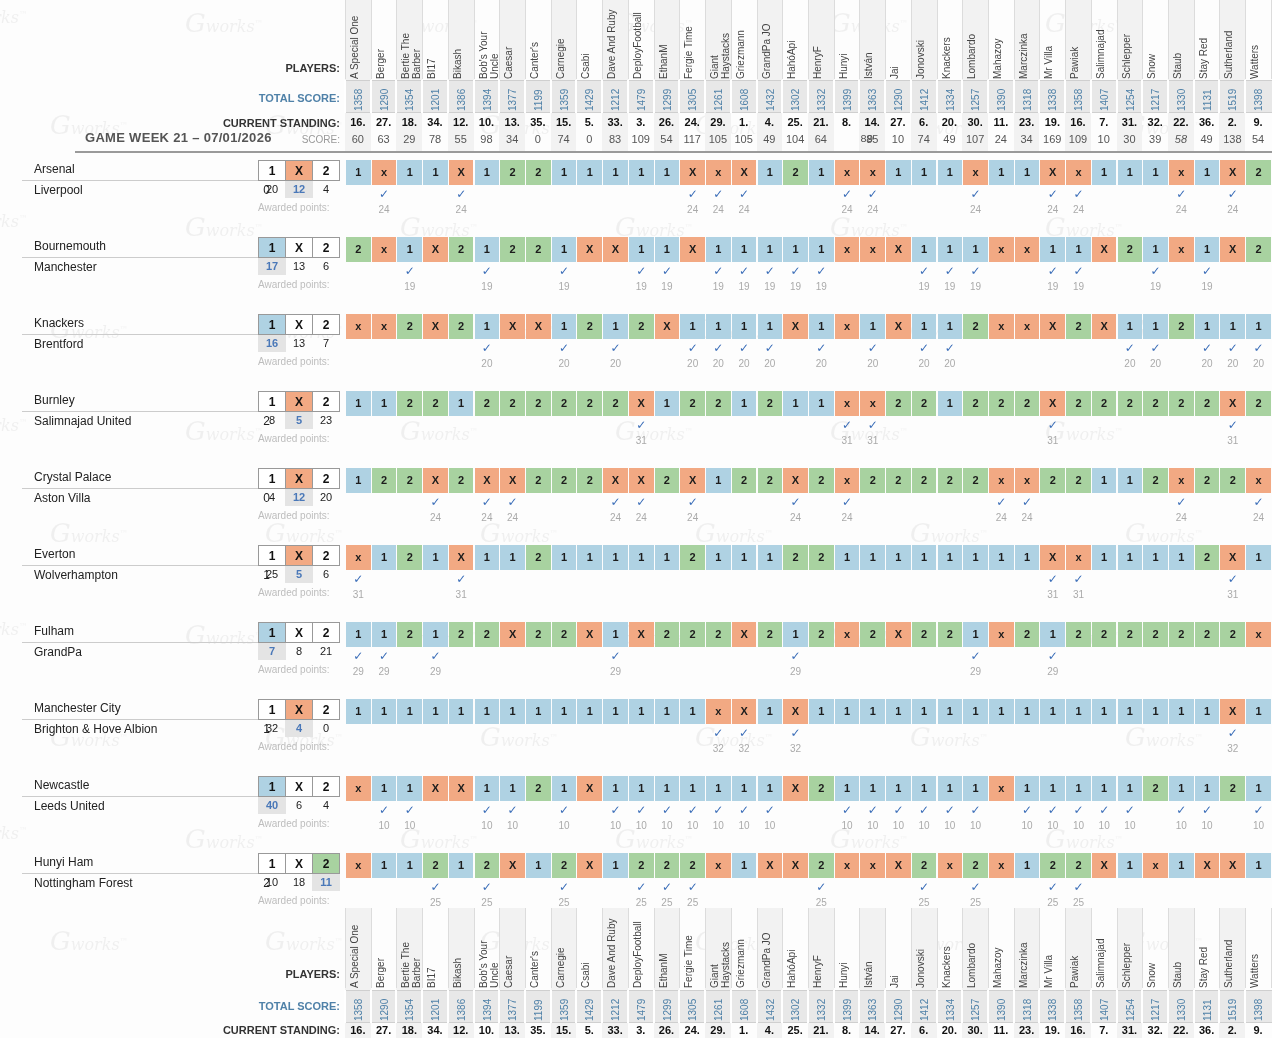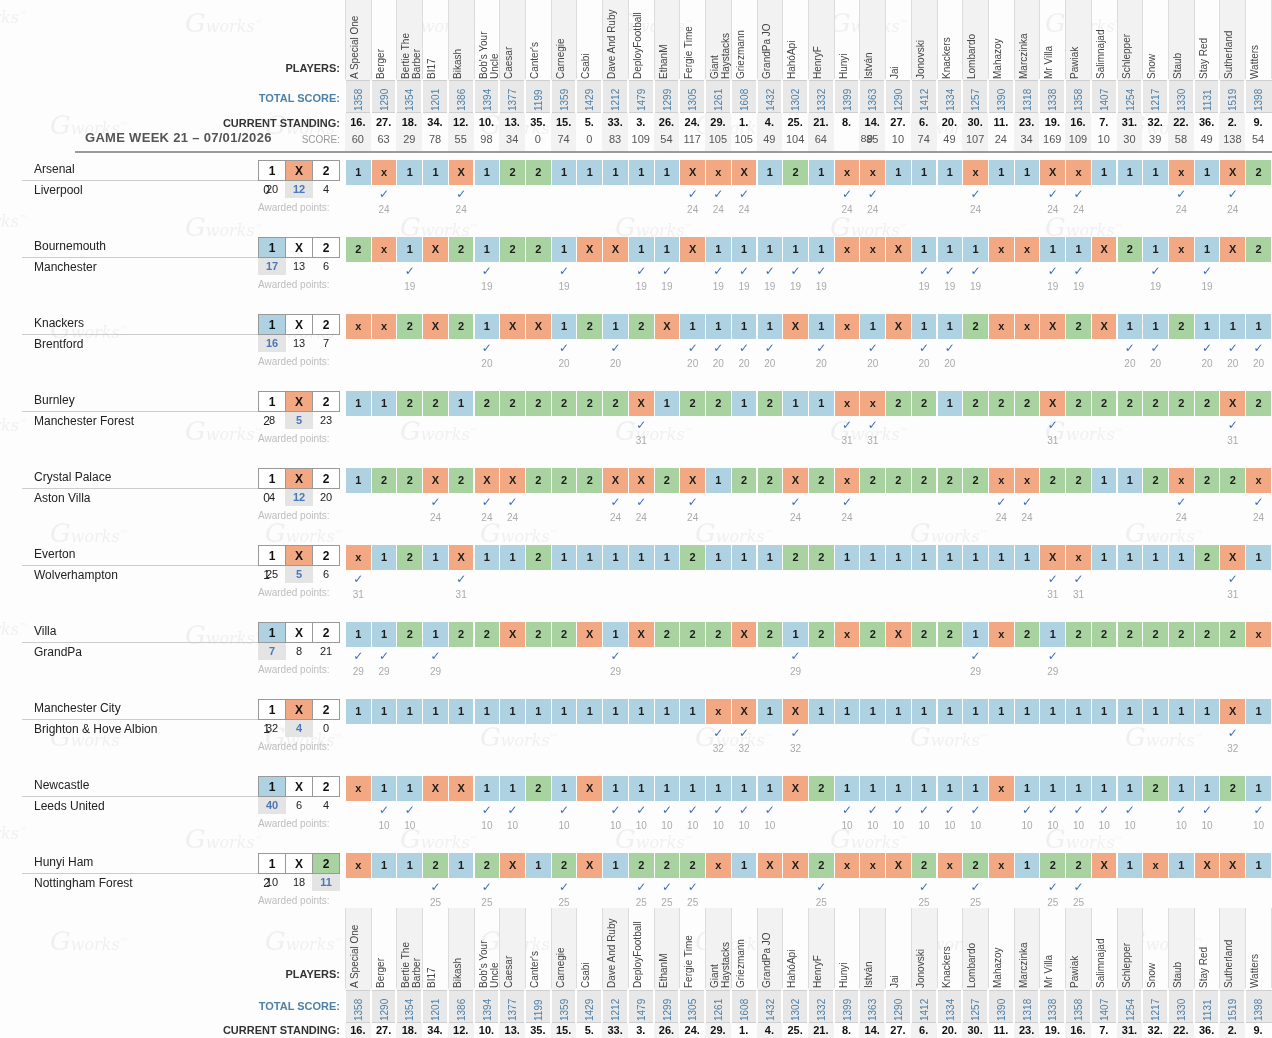--- a/index.html
+++ b/index.html
@@ -303,21 +303,21 @@
     <div style="left: 1116.6px; top: 133px; width: 25.72px; text-align: center; font-size: 11px; color: rgb(85, 85, 85); z-index: 5;">30</div>
     <div style="left: 1141.32px; top: 80px; width: 2px; height: 33px; background: rgb(255, 255, 255); z-index: 4;"></div>
     <div style="left: 1147.32px; top: 79px; width: 70px; transform: rotate(-90deg); transform-origin: 0px 0px; font-size: 10px; line-height: 10.5px; color: rgb(68, 68, 68); white-space: normal; z-index: 5;">Snow</div>
     <div style="left: 1150.32px; top: 111px; width: 29px; transform: rotate(-90deg); transform-origin: 0px 0px; font-size: 10px; line-height: 11px; color: rgb(79, 129, 168); z-index: 5;">1217</div>
     <div style="left: 1142.32px; top: 116px; width: 25.72px; text-align: center; font-size: 11px; font-weight: bold; color: rgb(17, 17, 17); z-index: 5;">32.</div>
     <div style="left: 1142.32px; top: 133px; width: 25.72px; text-align: center; font-size: 11px; color: rgb(85, 85, 85); z-index: 5;">39</div>
     <div style="left: 1167.04px; top: 80px; width: 2px; height: 33px; background: rgb(255, 255, 255); z-index: 4;"></div>
     <div style="left: 1173.04px; top: 79px; width: 70px; transform: rotate(-90deg); transform-origin: 0px 0px; font-size: 10px; line-height: 10.5px; color: rgb(68, 68, 68); white-space: normal; z-index: 5;">Staub</div>
     <div style="left: 1176.04px; top: 111px; width: 29px; transform: rotate(-90deg); transform-origin: 0px 0px; font-size: 10px; line-height: 11px; color: rgb(79, 129, 168); z-index: 5;">1330</div>
     <div style="left: 1168.04px; top: 116px; width: 25.72px; text-align: center; font-size: 11px; font-weight: bold; color: rgb(17, 17, 17); z-index: 5;">22.</div>
-    <div style="left: 1168.04px; top: 133px; width: 25.72px; text-align: center; font-size: 11px; color: rgb(85, 85, 85); z-index: 5;">58</div>
+    <div style="left: 1168.04px; top: 133px; width: 25.72px; text-align: center; font-size: 11px; color: rgb(85, 85, 85); z-index: 5; font-style: italic;">58</div>
     <div style="left: 1192.76px; top: 80px; width: 2px; height: 33px; background: rgb(255, 255, 255); z-index: 4;"></div>
     <div style="left: 1198.76px; top: 79px; width: 70px; transform: rotate(-90deg); transform-origin: 0px 0px; font-size: 10px; line-height: 10.5px; color: rgb(68, 68, 68); white-space: normal; z-index: 5;">Stay Red</div>
     <div style="left: 1201.76px; top: 111px; width: 29px; transform: rotate(-90deg); transform-origin: 0px 0px; font-size: 10px; line-height: 11px; color: rgb(79, 129, 168); z-index: 5;">1131</div>
     <div style="left: 1193.76px; top: 116px; width: 25.72px; text-align: center; font-size: 11px; font-weight: bold; color: rgb(17, 17, 17); z-index: 5;">36.</div>
     <div style="left: 1193.76px; top: 133px; width: 25.72px; text-align: center; font-size: 11px; color: rgb(85, 85, 85); z-index: 5;">49</div>
     <div style="left: 1218.48px; top: 80px; width: 2px; height: 33px; background: rgb(255, 255, 255); z-index: 4;"></div>
     <div style="left: 1224.48px; top: 79px; width: 70px; transform: rotate(-90deg); transform-origin: 0px 0px; font-size: 10px; line-height: 10.5px; color: rgb(68, 68, 68); white-space: normal; z-index: 5;">Sutherland</div>
     <div style="left: 1227.48px; top: 111px; width: 29px; transform: rotate(-90deg); transform-origin: 0px 0px; font-size: 10px; line-height: 11px; color: rgb(79, 129, 168); z-index: 5;">1519</div>
     <div style="left: 1219.48px; top: 116px; width: 25.72px; text-align: center; font-size: 11px; font-weight: bold; color: rgb(17, 17, 17); z-index: 5;">2.</div>
     <div style="left: 1219.48px; top: 133px; width: 25.72px; text-align: center; font-size: 11px; color: rgb(85, 85, 85); z-index: 5;">138</div>
@@ -757,21 +757,21 @@
     <div style="left: 1194.76px; top: 358px; width: 24.6px; text-align: center; font-size: 10px; color: rgb(170, 170, 170); z-index: 6;">20</div>
     <div style="left: 1220.48px; top: 314px; width: 24.6px; height: 25px; text-align: center; line-height: 25px; font-size: 11px; font-weight: bold; color: rgb(28, 28, 28); background: rgb(175, 210, 227); z-index: 6;">1</div>
     <div style="left: 1220.48px; top: 341px; width: 24.6px; text-align: center; font-size: 12px; font-weight: bold; color: rgb(58, 109, 184); z-index: 6;">✓</div>
     <div style="left: 1220.48px; top: 358px; width: 24.6px; text-align: center; font-size: 10px; color: rgb(170, 170, 170); z-index: 6;">20</div>
     <div style="left: 1246.2px; top: 314px; width: 24.6px; height: 25px; text-align: center; line-height: 25px; font-size: 11px; font-weight: bold; color: rgb(28, 28, 28); background: rgb(175, 210, 227); z-index: 6;">1</div>
     <div style="left: 1246.2px; top: 341px; width: 24.6px; text-align: center; font-size: 12px; font-weight: bold; color: rgb(58, 109, 184); z-index: 6;">✓</div>
     <div style="left: 1246.2px; top: 358px; width: 24.6px; text-align: center; font-size: 10px; color: rgb(170, 170, 170); z-index: 6;">20</div>
     <div style="left: 34px; top: 393px; font-size: 12px; color: rgb(34, 34, 34); z-index: 6;">Burnley</div>
     <div style="left: 230px; top: 393px; width: 40px; text-align: right; font-size: 12px; color: rgb(34, 34, 34); z-index: 6;">2</div>
     <div style="left: 22px; top: 411px; width: 268px; height: 1px; background: rgb(204, 204, 204); z-index: 6;"></div>
-    <div style="left: 34px; top: 414px; font-size: 12px; color: rgb(34, 34, 34); z-index: 6;">Manchester Forest</div>
+    <div style="left: 34px; top: 414px; font-size: 12px; color: rgb(34, 34, 34); z-index: 6;">Salimnajad United</div>
     <div style="left: 230px; top: 414px; width: 40px; text-align: right; font-size: 12px; color: rgb(34, 34, 34); z-index: 6;">2</div>
     <div style="left: 258px; top: 391px; width: 28px; height: 21px; border: 1px solid rgb(153, 153, 153); background: rgb(255, 255, 255); text-align: center; line-height: 20px; font-size: 12px; font-weight: bold; color: rgb(17, 17, 17); z-index: 6;">1</div>
     <div style="left: 258px; top: 412px; width: 28px; height: 17px; text-align: center; line-height: 17px; font-size: 11px; background: transparent; color: rgb(34, 34, 34); font-weight: normal; z-index: 6;">8</div>
     <div style="left: 285px; top: 391px; width: 28px; height: 21px; border: 1px solid rgb(153, 153, 153); background: rgb(242, 169, 131); text-align: center; line-height: 20px; font-size: 12px; font-weight: bold; color: rgb(17, 17, 17); z-index: 6;">X</div>
     <div style="left: 285px; top: 412px; width: 28px; height: 17px; text-align: center; line-height: 17px; font-size: 11px; background: rgb(228, 228, 228); color: rgb(74, 120, 184); font-weight: bold; z-index: 6;">5</div>
     <div style="left: 312px; top: 391px; width: 28px; height: 21px; border: 1px solid rgb(153, 153, 153); background: rgb(255, 255, 255); text-align: center; line-height: 20px; font-size: 12px; font-weight: bold; color: rgb(17, 17, 17); z-index: 6;">2</div>
     <div style="left: 312px; top: 412px; width: 28px; height: 17px; text-align: center; line-height: 17px; font-size: 11px; background: transparent; color: rgb(34, 34, 34); font-weight: normal; z-index: 6;">23</div>
     <div style="left: 258px; top: 433px; font-size: 10px; color: rgb(189, 189, 189); z-index: 6;">Awarded points:</div>
     <div style="left: 346px; top: 391px; width: 24.6px; height: 25px; text-align: center; line-height: 25px; font-size: 11px; font-weight: bold; color: rgb(28, 28, 28); background: rgb(175, 210, 227); z-index: 6;">1</div>
     <div style="left: 371.72px; top: 391px; width: 24.6px; height: 25px; text-align: center; line-height: 25px; font-size: 11px; font-weight: bold; color: rgb(28, 28, 28); background: rgb(175, 210, 227); z-index: 6;">1</div>
@@ -942,21 +942,21 @@
     <div style="left: 1066.16px; top: 589px; width: 24.6px; text-align: center; font-size: 10px; color: rgb(170, 170, 170); z-index: 6;">31</div>
     <div style="left: 1091.88px; top: 545px; width: 24.6px; height: 25px; text-align: center; line-height: 25px; font-size: 11px; font-weight: bold; color: rgb(28, 28, 28); background: rgb(175, 210, 227); z-index: 6;">1</div>
     <div style="left: 1117.6px; top: 545px; width: 24.6px; height: 25px; text-align: center; line-height: 25px; font-size: 11px; font-weight: bold; color: rgb(28, 28, 28); background: rgb(175, 210, 227); z-index: 6;">1</div>
     <div style="left: 1143.32px; top: 545px; width: 24.6px; height: 25px; text-align: center; line-height: 25px; font-size: 11px; font-weight: bold; color: rgb(28, 28, 28); background: rgb(175, 210, 227); z-index: 6;">1</div>
     <div style="left: 1169.04px; top: 545px; width: 24.6px; height: 25px; text-align: center; line-height: 25px; font-size: 11px; font-weight: bold; color: rgb(28, 28, 28); background: rgb(175, 210, 227); z-index: 6;">1</div>
     <div style="left: 1194.76px; top: 545px; width: 24.6px; height: 25px; text-align: center; line-height: 25px; font-size: 11px; font-weight: bold; color: rgb(28, 28, 28); background: rgb(168, 210, 160); z-index: 6;">2</div>
     <div style="left: 1220.48px; top: 545px; width: 24.6px; height: 25px; text-align: center; line-height: 25px; font-size: 11px; font-weight: bold; color: rgb(28, 28, 28); background: rgb(242, 169, 131); z-index: 6;">X</div>
     <div style="left: 1220.48px; top: 572px; width: 24.6px; text-align: center; font-size: 12px; font-weight: bold; color: rgb(58, 109, 184); z-index: 6;">✓</div>
     <div style="left: 1220.48px; top: 589px; width: 24.6px; text-align: center; font-size: 10px; color: rgb(170, 170, 170); z-index: 6;">31</div>
     <div style="left: 1246.2px; top: 545px; width: 24.6px; height: 25px; text-align: center; line-height: 25px; font-size: 11px; font-weight: bold; color: rgb(28, 28, 28); background: rgb(175, 210, 227); z-index: 6;">1</div>
-    <div style="left: 34px; top: 624px; font-size: 12px; color: rgb(34, 34, 34); z-index: 6;">Villa</div>
+    <div style="left: 34px; top: 624px; font-size: 12px; color: rgb(34, 34, 34); z-index: 6;">Fulham</div>
     <div style="left: 230px; top: 624px; width: 40px; text-align: right; font-size: 12px; color: rgb(34, 34, 34); z-index: 6;">2</div>
     <div style="left: 22px; top: 642px; width: 268px; height: 1px; background: rgb(204, 204, 204); z-index: 6;"></div>
     <div style="left: 34px; top: 645px; font-size: 12px; color: rgb(34, 34, 34); z-index: 6;">GrandPa</div>
     <div style="left: 230px; top: 645px; width: 40px; text-align: right; font-size: 12px; color: rgb(34, 34, 34); z-index: 6;">1</div>
     <div style="left: 258px; top: 622px; width: 28px; height: 21px; border: 1px solid rgb(153, 153, 153); background: rgb(175, 210, 227); text-align: center; line-height: 20px; font-size: 12px; font-weight: bold; color: rgb(17, 17, 17); z-index: 6;">1</div>
     <div style="left: 258px; top: 643px; width: 28px; height: 17px; text-align: center; line-height: 17px; font-size: 11px; background: rgb(228, 228, 228); color: rgb(74, 120, 184); font-weight: bold; z-index: 6;">7</div>
     <div style="left: 285px; top: 622px; width: 28px; height: 21px; border: 1px solid rgb(153, 153, 153); background: rgb(255, 255, 255); text-align: center; line-height: 20px; font-size: 12px; font-weight: bold; color: rgb(17, 17, 17); z-index: 6;">X</div>
     <div style="left: 285px; top: 643px; width: 28px; height: 17px; text-align: center; line-height: 17px; font-size: 11px; background: transparent; color: rgb(34, 34, 34); font-weight: normal; z-index: 6;">8</div>
     <div style="left: 312px; top: 622px; width: 28px; height: 21px; border: 1px solid rgb(153, 153, 153); background: rgb(255, 255, 255); text-align: center; line-height: 20px; font-size: 12px; font-weight: bold; color: rgb(17, 17, 17); z-index: 6;">2</div>
     <div style="left: 312px; top: 643px; width: 28px; height: 17px; text-align: center; line-height: 17px; font-size: 11px; background: transparent; color: rgb(34, 34, 34); font-weight: normal; z-index: 6;">21</div>

